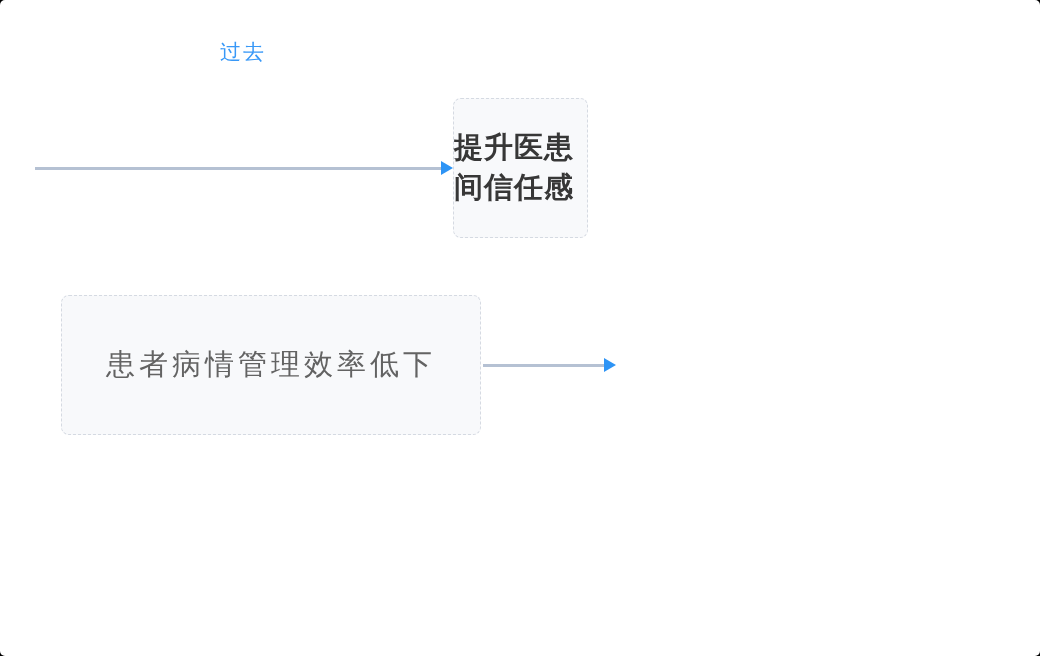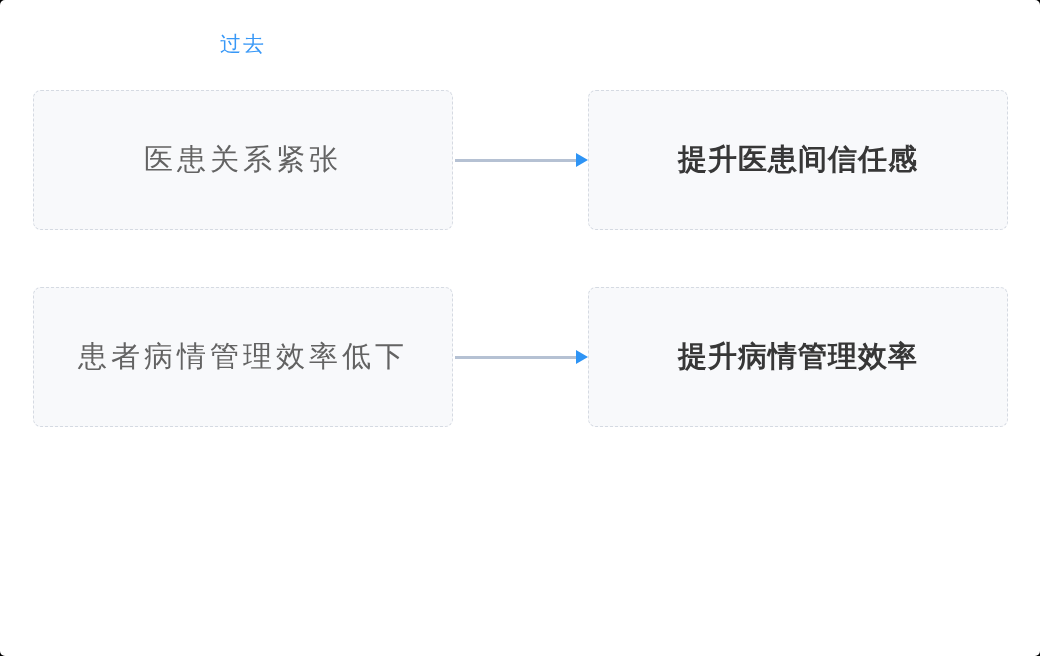--- a/index.html
+++ b/index.html
@@ -9,21 +9,21 @@
     font-family: "Liberation Sans", "DejaVu Sans", sans-serif;
   }
   .page {
     position: relative;
     width: 1040px;
     height: 656px;
     background: #ffffff;
     border-radius: 5px;
     overflow: hidden;
     box-sizing: border-box;
-    padding: 32px 32px 0 33px;
+    padding: 40px 32px 0 33px;
   }
   .grid-row {
     display: grid;
     grid-template-columns: 420px 135px 420px;
     align-items: center;
   }
   .headers {
     height: 24px;
   }
   .col-header {
@@ -31,20 +31,21 @@
     font-size: 21px;
     line-height: 24px;
     color: #3898f7;
     letter-spacing: 2px;
   }
   .rows .grid-row {
     margin-top: 34px;
   }
   .rows .grid-row + .grid-row {
     margin-top: 57px;
+    margin-left: 28px;
   }
   .box {
     height: 140px;
     box-sizing: border-box;
     background: #f8f9fb;
     border: 1px dashed #d5dae2;
     border-radius: 8px;
     display: flex;
     align-items: center;
     justify-content: center;
@@ -85,40 +86,34 @@
 <div class="page">
 
   <div class="grid-row headers">
     <div class="col-header">过去</div>
     <div></div>
   </div>
 
   <div class="rows">
 
     <div class="grid-row">
-      <div class="box">
-        <span class="past-text">医患关系紧张</span>
-      </div>
       <div class="arrow">
         <span class="arrow-line"></span>
         <span class="arrow-head"></span>
       </div>
       <div class="box">
         <span class="present-text">提升医患间信任感</span>
       </div>
     </div>
 
     <div class="grid-row">
       <div class="box">
         <span class="past-text">患者病情管理效率低下</span>
       </div>
       <div class="arrow">
         <span class="arrow-line"></span>
         <span class="arrow-head"></span>
       </div>
-      <div class="box">
-        <span class="present-text">提升病情管理效率</span>
-      </div>
     </div>
 
 
   </div>
 </div>
 
 </body></html>

